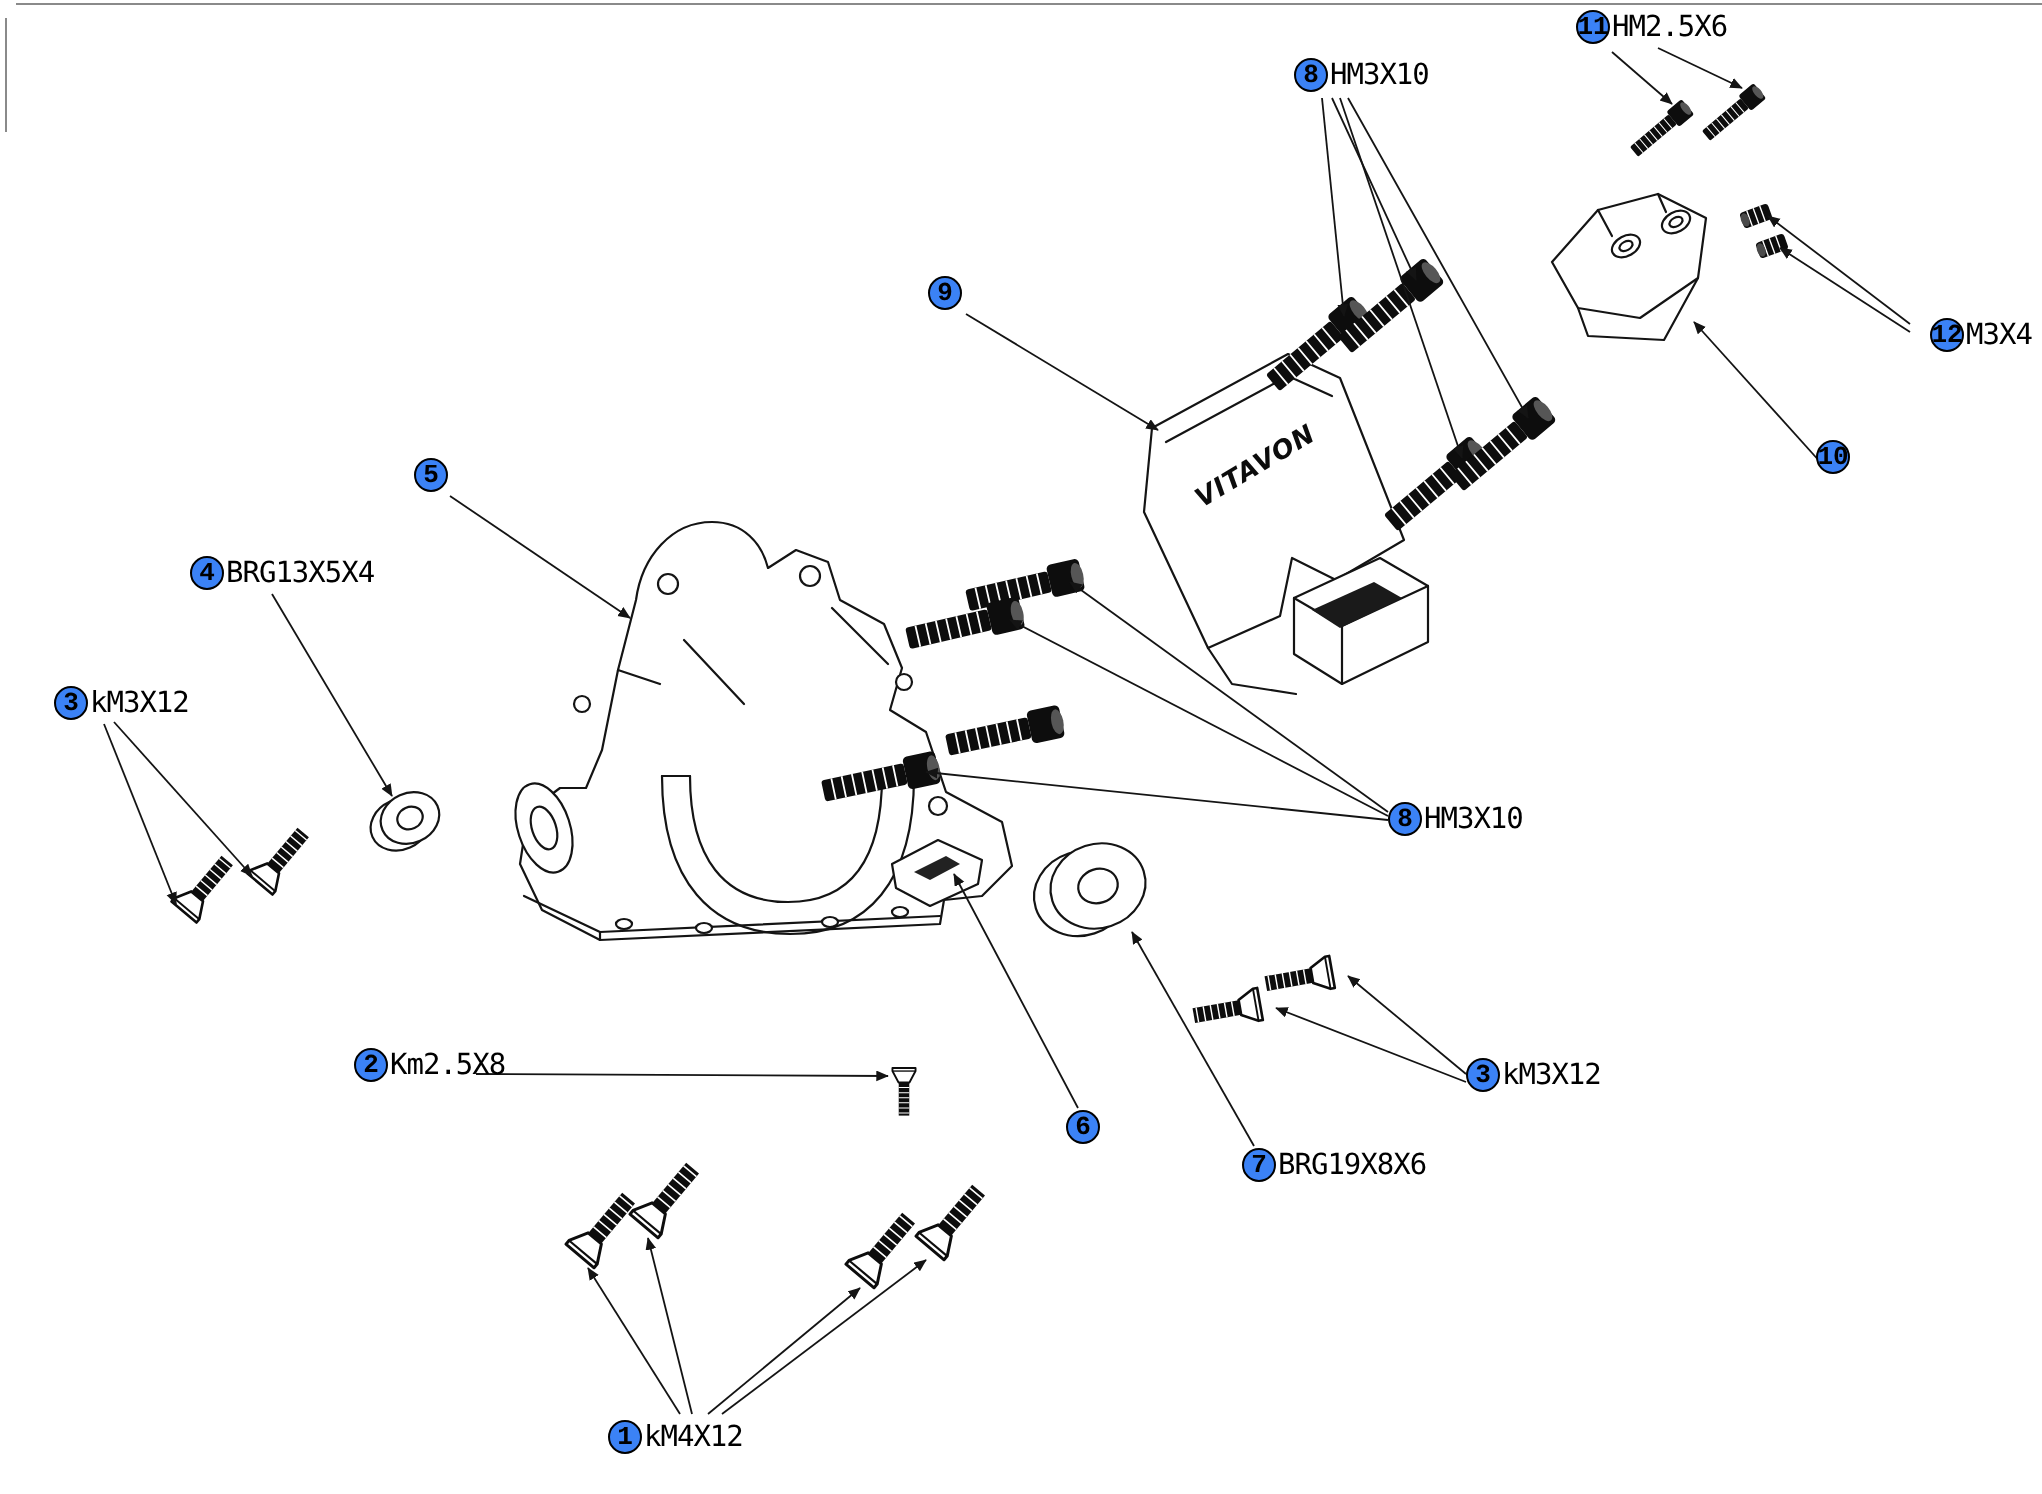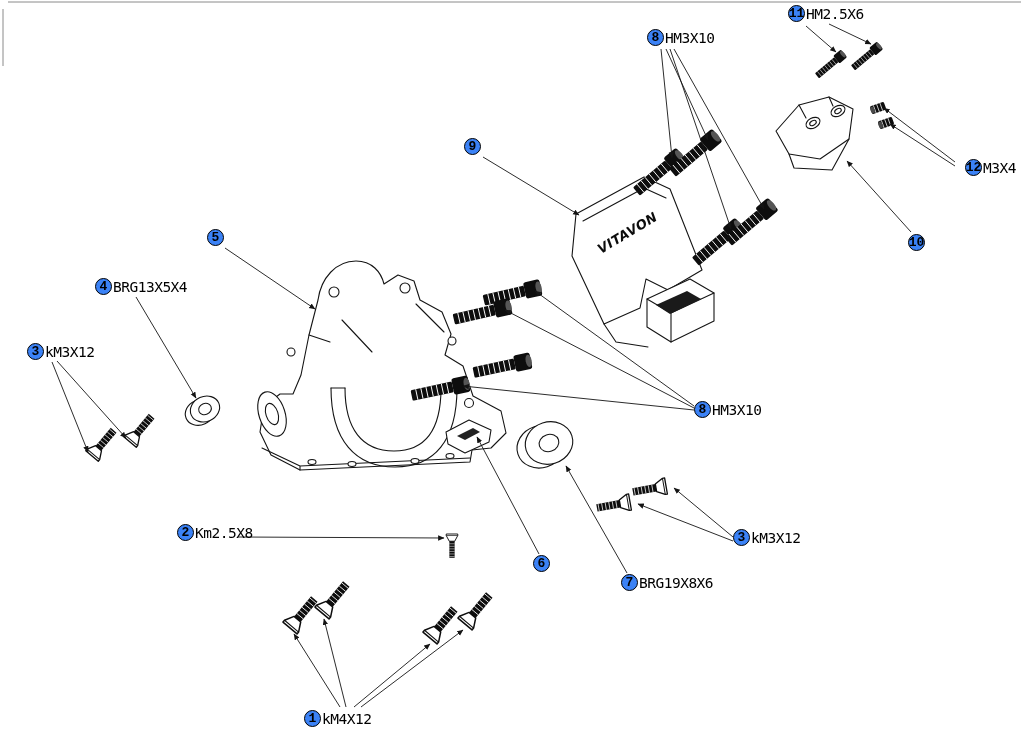--- a/index.html
+++ b/index.html
@@ -224,21 +224,21 @@
         <span class="num">8</span>
         <span class="lbl">HM3X10</span>
       </div>
       <div class="callout" style="left: 694px; top: 401px;">
         <span class="num">8</span>
         <span class="lbl">HM3X10</span>
       </div>
       <div class="callout" style="left: 464px; top: 138px;">
         <span class="num">9</span>
       </div>
-      <div class="callout" style="left: 908px; top: 234px;">
+      <div class="callout" style="left: 908px; top: 220px;">
         <span class="num">10</span>
       </div>
       <div class="callout" style="left: 788px; top: 5px;">
         <span class="num">11</span>
         <span class="lbl">HM2.5X6</span>
       </div>
       <div class="callout" style="left: 924px; top: 159px; margin-left: 41px;">
         <span class="num">12</span>
         <span class="lbl">M3X4</span>
       </div>

